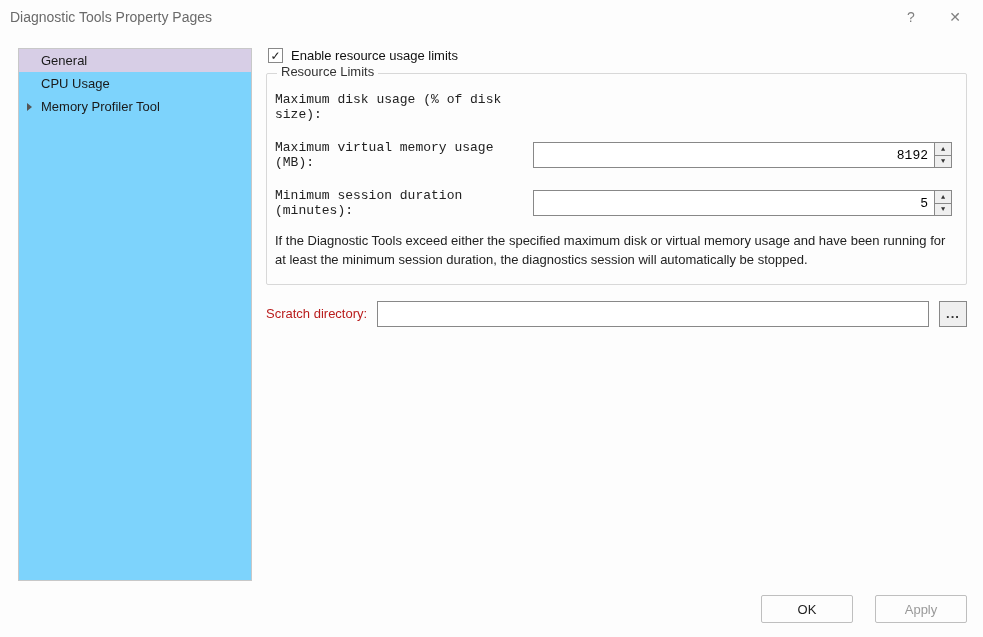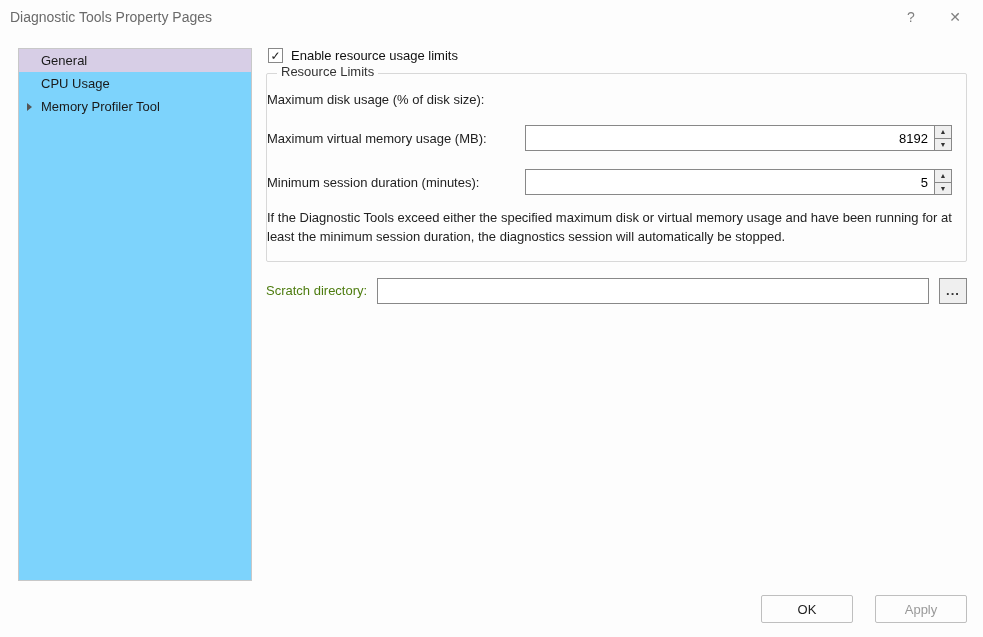--- a/index.html
+++ b/index.html
@@ -82,34 +82,35 @@
       align-items: center;
       justify-content: center;
       font-size: 12px;
       color: #222;
       line-height: 1;
     }
     .fieldset {
       border: 1px solid #d8d8d8;
       border-radius: 2px;
       position: relative;
-      padding: 18px 14px 14px 0;
+      padding: 18px 14px 14px 8px;
     }
     .fieldset .legend {
       position: absolute;
       top: -10px;
       left: 10px;
       background: #fdfdfd;
       padding: 0 4px;
       color: #333;
     }
     .form-row {
       display: flex;
       align-items: center;
       margin-bottom: 18px;
+      font-family: Liberation Mono, monospace;
     }
     .form-row .label {
       width: 258px;
       color: #222;
     }
     .spinner {
       flex: 1;
       display: flex;
     }
     .spinner input {
@@ -143,21 +144,21 @@
       color: #222;
       line-height: 1.45;
       margin-top: -4px;
     }
     .scratch-row {
       display: flex;
       align-items: center;
       gap: 10px;
       margin-top: 6px;
     }
-    .scratch-row .slabel { color: #4d7c0f; }
+    .scratch-row .slabel { color: #b91c1c; }
     .scratch-row input {
       flex: 1;
       height: 26px;
       border: 1px solid #888;
       padding: 0 6px;
       font-family: inherit;
       font-size: 13px;
       outline: none;
     }
     .browse-btn {

